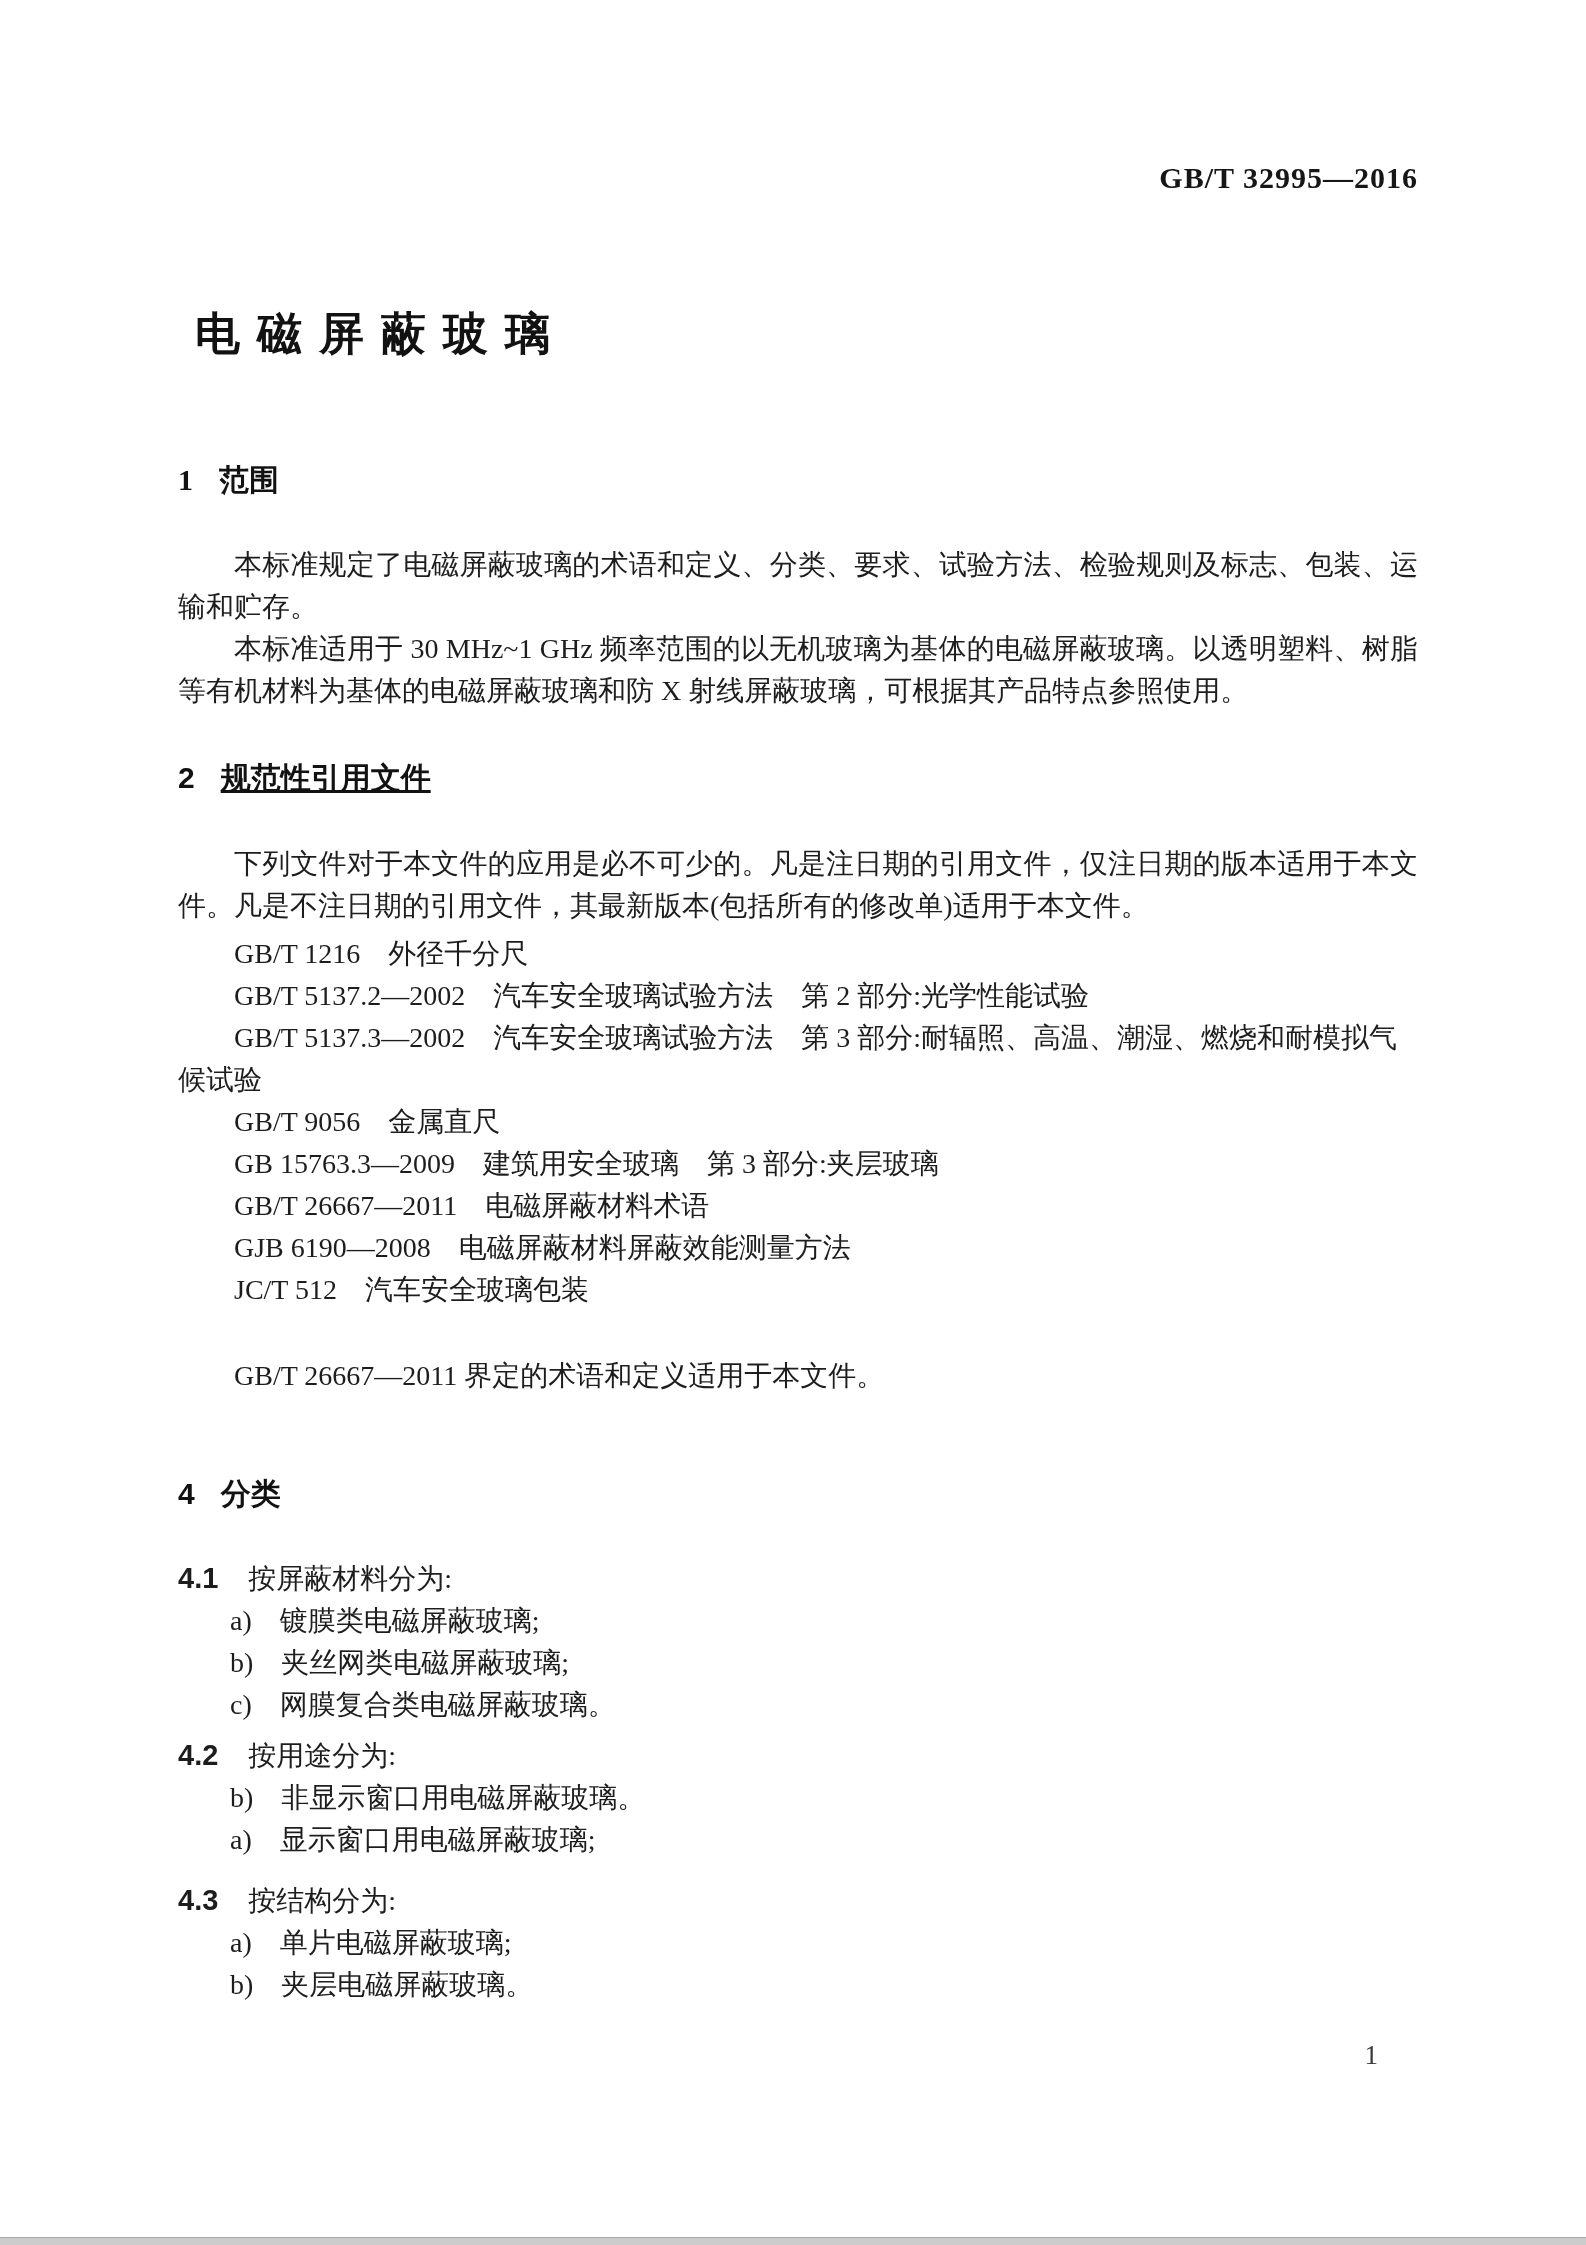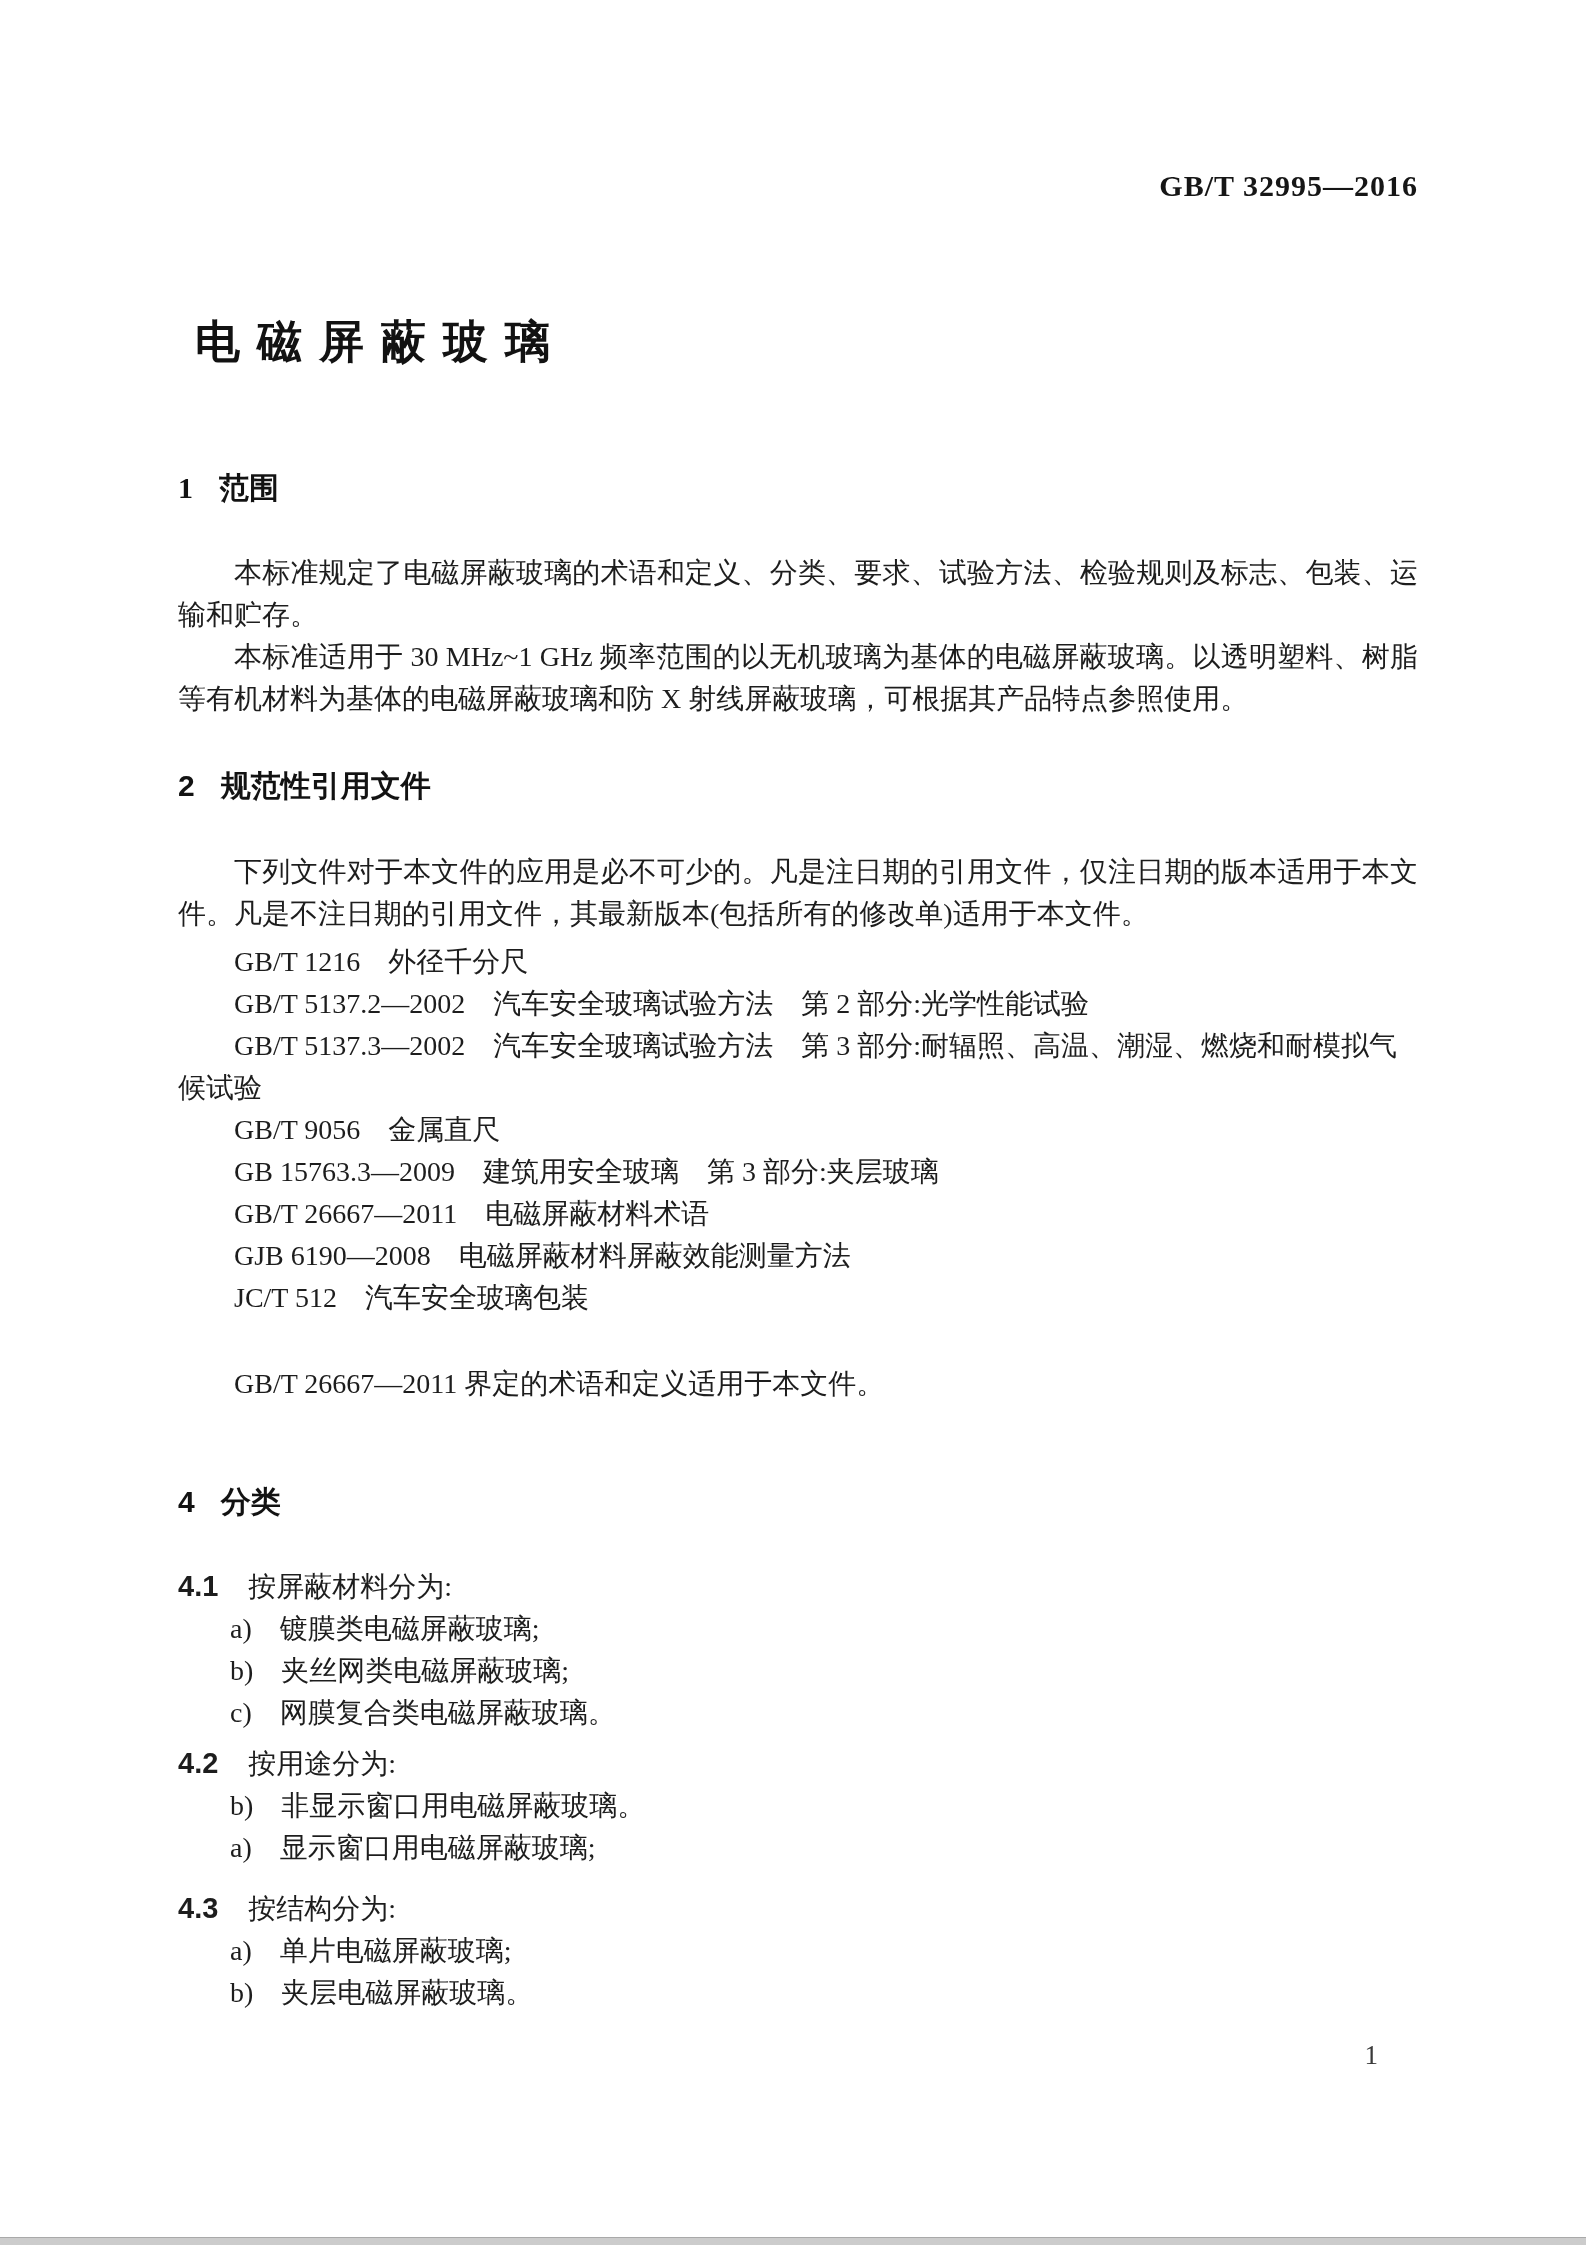--- a/index.html
+++ b/index.html
@@ -6,21 +6,21 @@
   body {
     width:1586px; height:2245px;
     background:#ffffff;
     position:relative;
     overflow:hidden;
     font-family:"Liberation Serif", serif;
     color:#1d1d1d;
   }
   .content {
     position:absolute;
-    left:178px; top:8px;
+    left:178px; top:0;
     width:1240px;
   }
   .doc-number {
     margin-top:160px;
     text-align:right;
     font-family:"Liberation Serif", serif;
     font-weight:bold;
     font-size:30px;
     line-height:36px;
     letter-spacing:1px;
@@ -86,21 +86,21 @@
   .scan-edge {
     position:absolute;
     left:0; right:0; bottom:0;
     height:7px;
     background:#cccccc;
     border-top:1px solid #a9a9a9;
   }
   
   #sec1-heading { margin-top:97px;font-family:Liberation Serif, serif; }
   #sec1-p1 { margin-top:43px; }
-  #sec2-heading { margin-top:45px; }
+  #sec2-heading { margin-top:45px;text-decoration:underline; }
   #sec4-heading { margin-top:76px; }
   #clause41 { margin-top:42px; }
   #clause43 { margin-top:18px; }
 </style>
 </head>
 <body>
 
 <div class="content">
 
   <div class="doc-number">GB/T 32995—2016</div>

